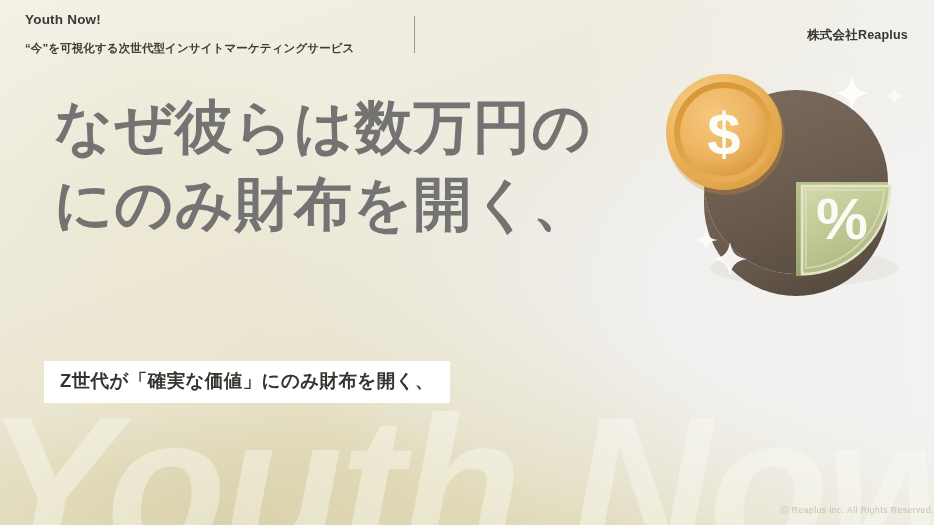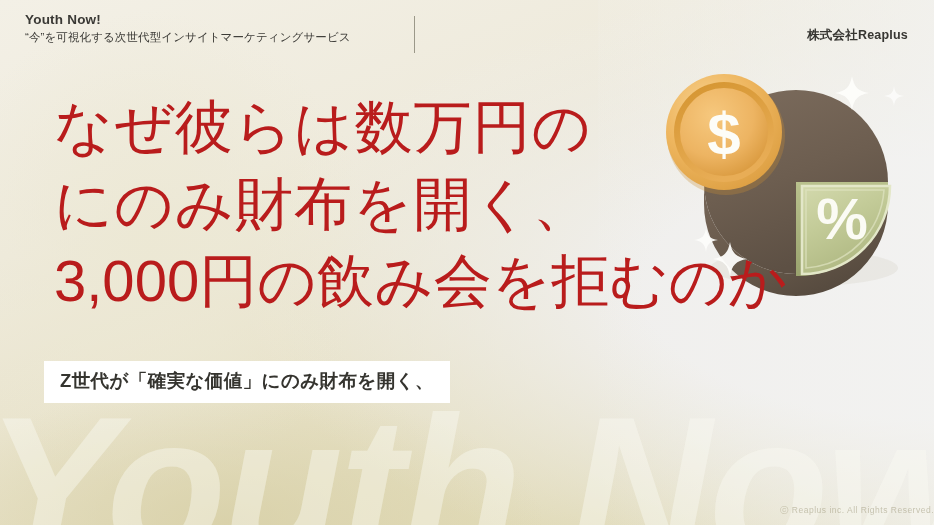--- a/index.html
+++ b/index.html
@@ -76,23 +76,23 @@
     position:absolute; left:25px; top:12px;
   }
   .brand-logo {
     font-size:13.5px;
     font-weight:700;
     letter-spacing:.2px;
     color:#3a3935;
     line-height:1.25;
   }
   .brand-tagline {
-    margin-top:1px;
+    margin-top:12px;
     font-size:11.5px;
-    font-weight:400;
+    font-weight:700;
     letter-spacing:.1px;
     color:#3c3b37;
     line-height:1.3;
   }
   .header-divider {
     position:absolute;
     left:414px; top:16px;
     width:1px; height:37px;
     background:#9b9889;
   }
@@ -106,22 +106,22 @@
   }
 
   
   .headline {
     position:absolute;
     left:54px; top:88px;
     z-index:6;
   }
   .headline-line {
     font-size:58px;
-    font-weight:400;
-    color:#b91c1c;
+    font-weight:700;
+    color:#737373;
     line-height:1.33;
     letter-spacing:1px;
     white-space:nowrap;
   }
   .headline-line.num {
     letter-spacing:0px;
   }
 
   
   .subtitles {
@@ -250,21 +250,20 @@
         <path d="M248,32 C249,39 251,41 258,42 C251,43 249,45 248,52 C247,45 245,43 238,42 C245,41 247,39 248,32 Z" opacity="0.8"></path>
         <path d="M60,174 C61,182 64,185 72,186 C64,187 61,190 60,198 C59,190 56,187 48,186 C56,185 59,182 60,174 Z" opacity="0.92"></path>
         <path d="M84,188 C86,199 90,203 101,205 C90,207 86,211 84,222 C82,211 78,207 67,205 C78,203 82,199 84,188 Z" opacity="0.95"></path>
       </g>
     </svg>
   </div>
 
   <div class="headline">
     <div class="headline-line">なぜ彼らは数万円の</div>
     <div class="headline-line">にのみ財布を開く、</div>
-    <div class="headline-line num">3,000円の飲み会を拒むのか</div>
   </div>
 
   <div class="subtitles">
     <div class="sub-row">
       <span class="sub-box">Z世代が「確実な価値」にのみ財布を開く、</span>
     </div>
   </div>
 
   <div class="footer">ⓒ Reaplus inc. All Rights Reserved.</div>
 

